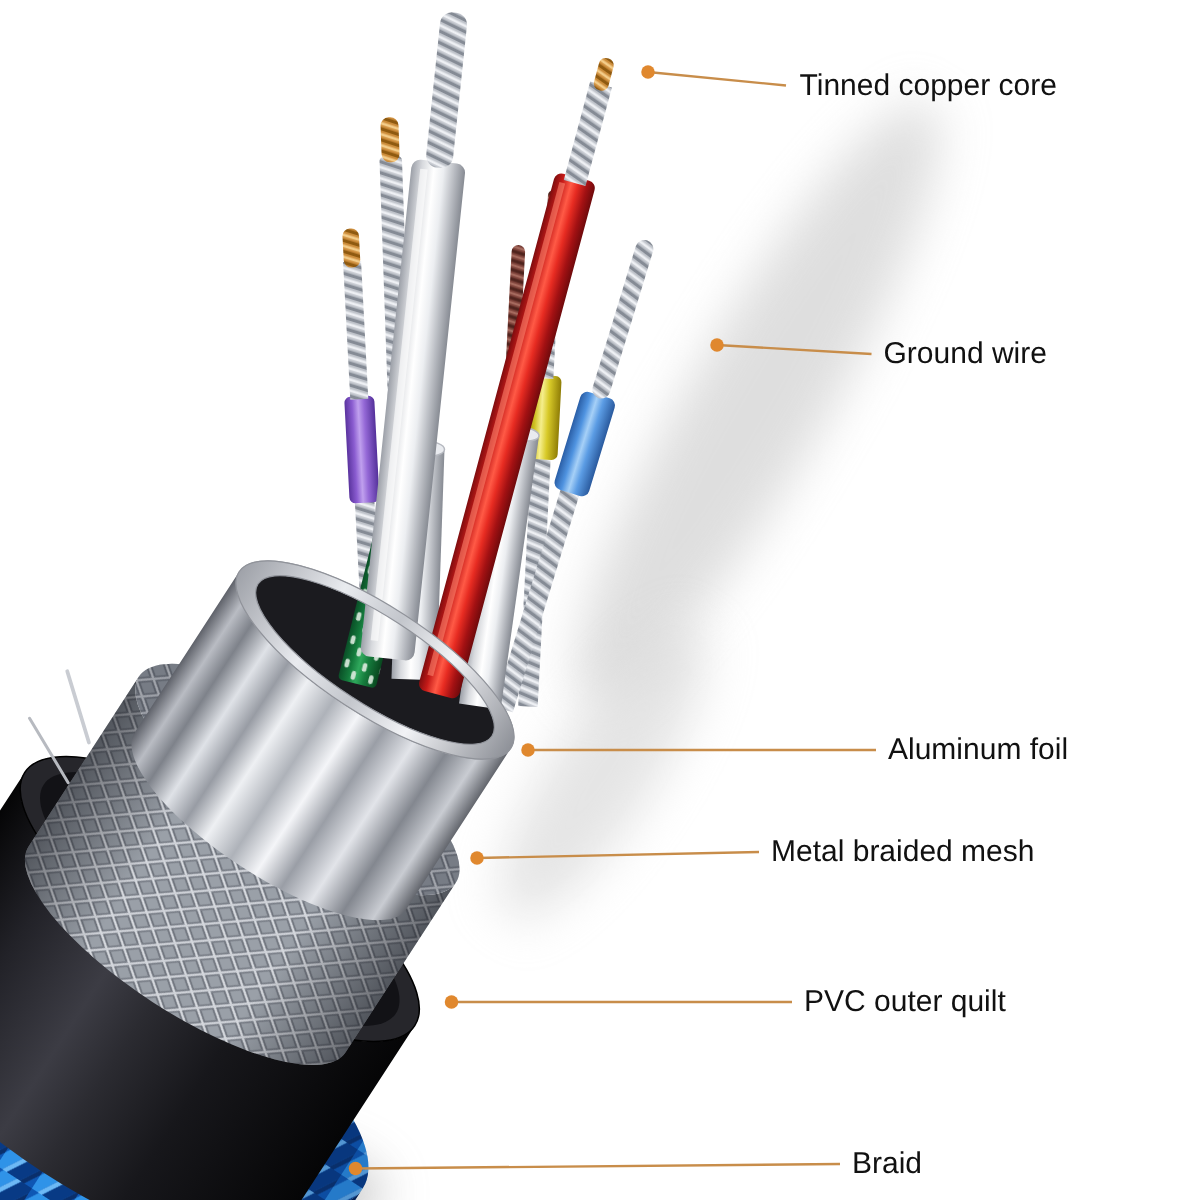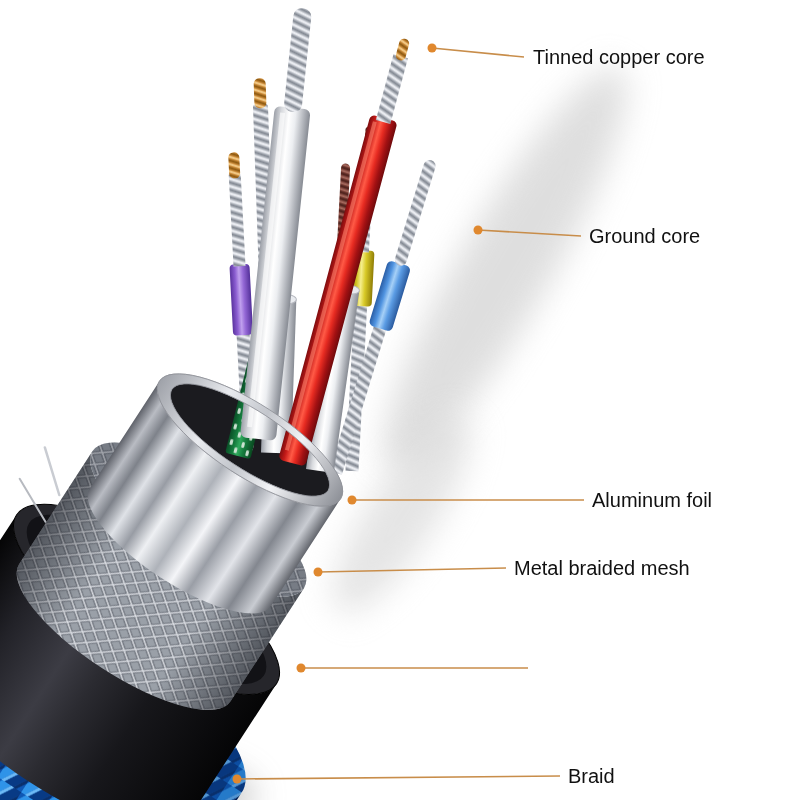--- a/index.html
+++ b/index.html
@@ -250,18 +250,19 @@
       <circle cx="478" cy="230" r="4.5"></circle>
       <circle cx="352" cy="500" r="4.5"></circle>
       <circle cx="318" cy="572" r="4.5"></circle>
       <circle cx="301" cy="668" r="4.5"></circle>
       <circle cx="237" cy="779" r="4.5"></circle>
     </g>
   </g>
 </svg>
 
 <div class="callout" style="left:533px;top:44px">Tinned copper core</div>
-<div class="callout" style="left:589px;top:223px">Ground core</div>
+<div class="callout" style="left:589px;top:223px">Ground wire</div>
 <div class="callout" style="left:514px;top:555px">Metal braided mesh</div>
 <div class="callout" style="left:592px;top:487px">Aluminum foil</div>
+<div class="callout" style="left:536px;top:655px">PVC outer quilt</div>
 <div class="callout" style="left:568px;top:763px">Braid</div>
 
 </div>
 
 </body></html>

